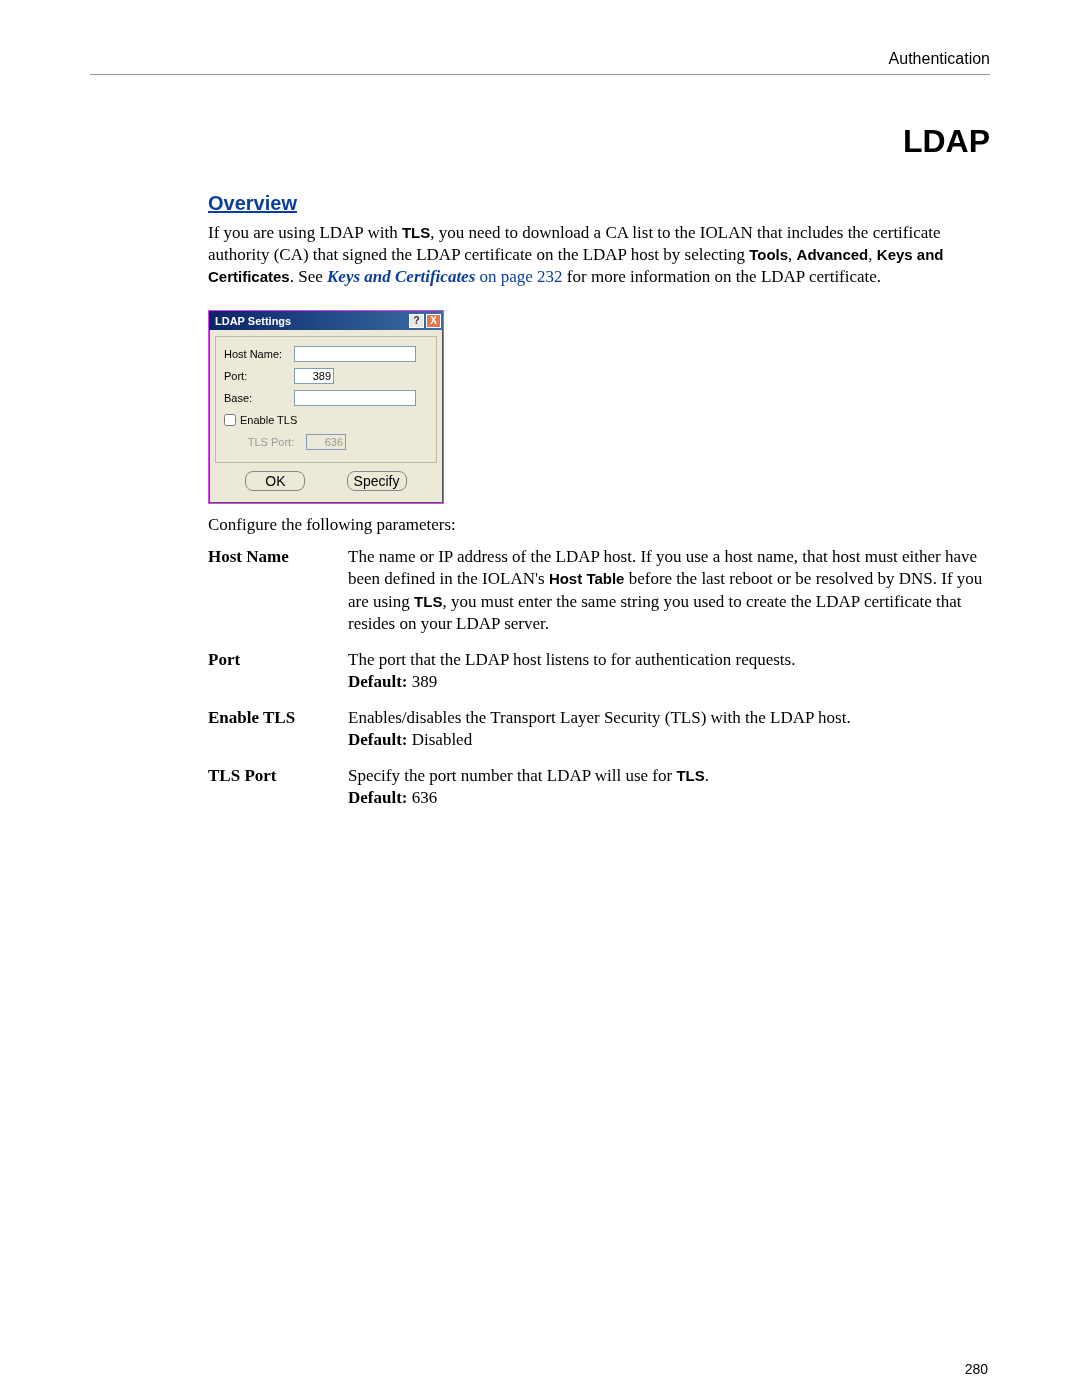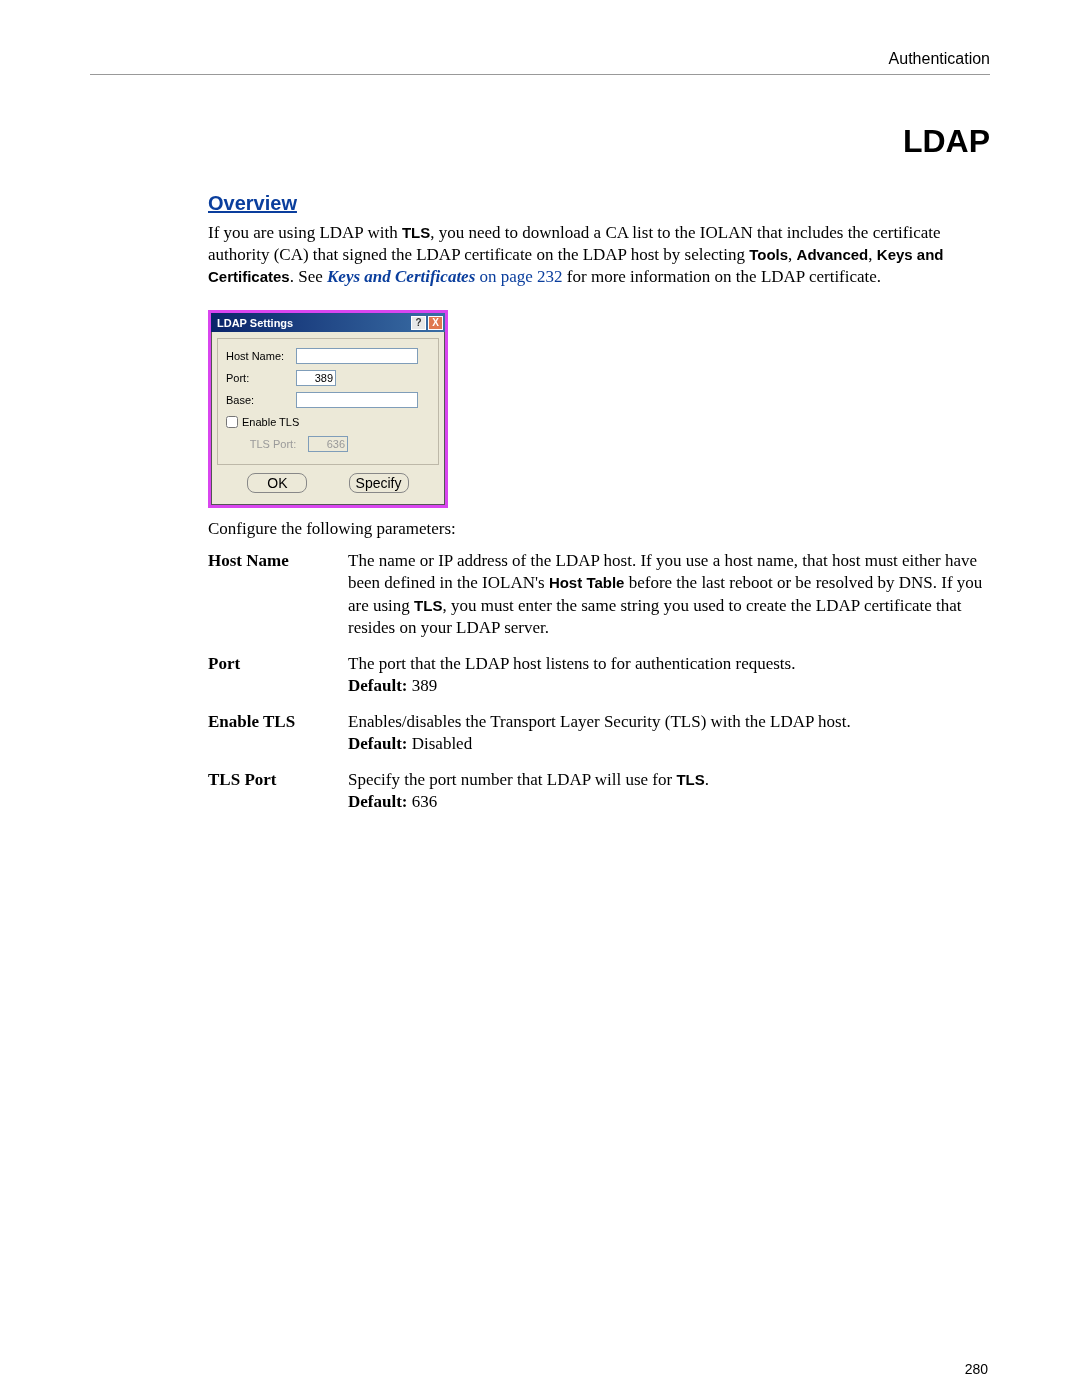--- a/index.html
+++ b/index.html
@@ -65,21 +65,21 @@
     font-family: Arial, Helvetica, sans-serif;
     font-weight: bold;
     font-size: 15px;
   }
   
   .dialog-wrap {
     margin: 6px 0 10px 0;
   }
   .dialog {
     width: 234px;
-    border: 3px solid #d946ef;
+    border: 1px solid #d946ef;
     font-family: Tahoma, Arial, sans-serif;
     font-size: 11px;
     background: #ece9d8;
     box-shadow: 0 0 0 1px #555 inset;
   }
   .titlebar {
     background: linear-gradient(to right, #0a246a, #3a6ea5);
     color: #fff;
     height: 19px;
     display: flex;

